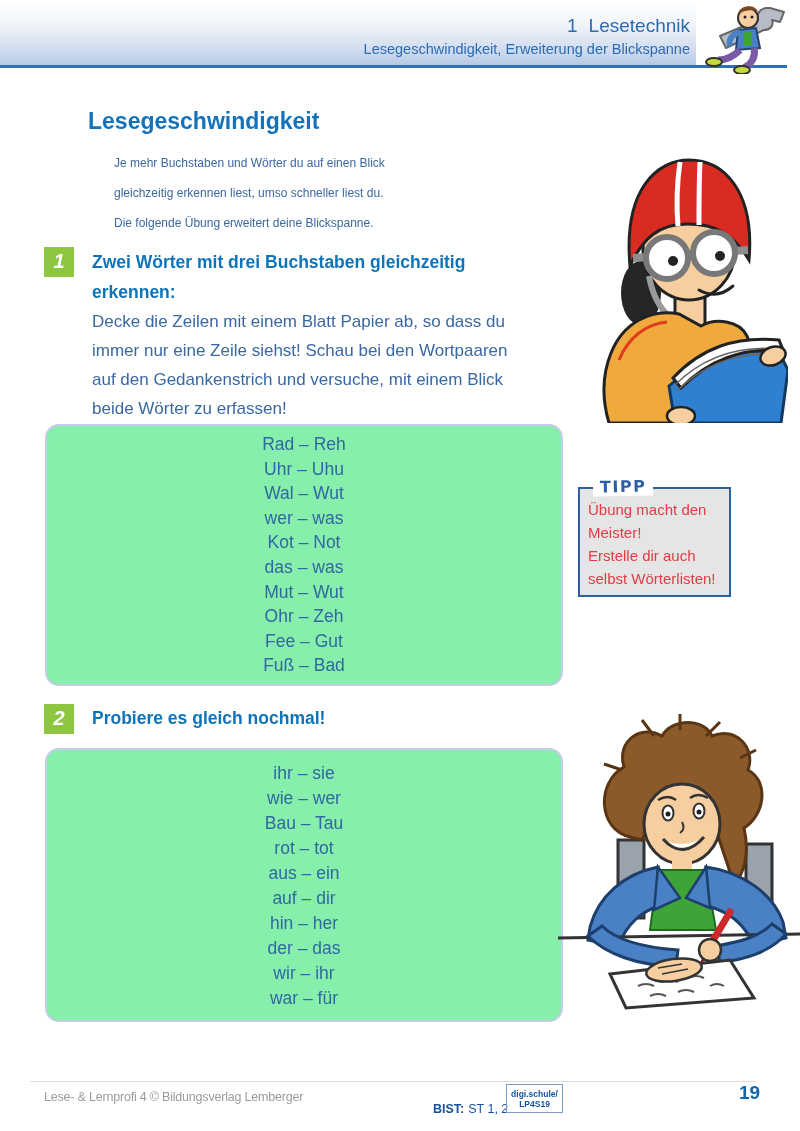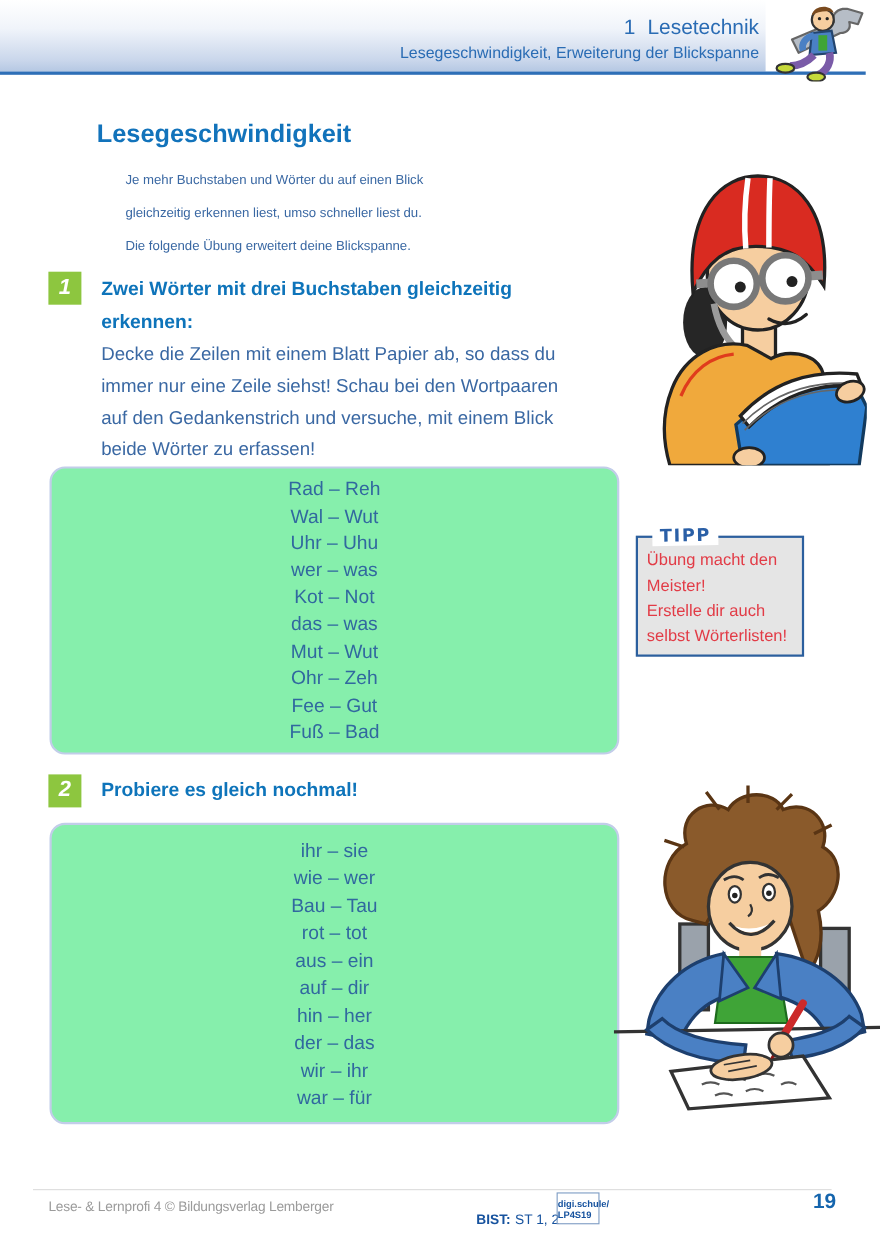--- a/index.html
+++ b/index.html
@@ -45,22 +45,22 @@
   .tip-body { padding:9px 4px 0 8px; color:#e23b46; font-size:15px; line-height:23px; }
 
   .racer  { left:583px; top:138px; width:205px; height:285px; }
   .writer { left:558px; top:712px; width:242px; height:300px; }
 
   
   .footer-line { left:30px; top:1081px; width:726px; height:1px; background:#dcdcdc; }
   .imprint { left:44px; top:1090px; font-size:12.5px; color:#9b9b9b; letter-spacing:-0.2px; }
   .bist { left:433px; top:1091px; font-size:12.5px; color:#16529e;margin-top:11px; }
   .bist .lbl { font-weight:bold; margin-right:4px; }
-  .digibox { left:506px; top:1084px; width:39px; height:29px; border:1.5px solid #7d9cc3;
-             color:#16529e; font-size:8.5px; font-weight:bold; 
+  .digibox { left:506px; top:1084px; width:57px; height:29px; border:1.5px solid #7d9cc3;
+             color:#16529e; font-size:8.5px; font-weight:bold; text-align:center;
              line-height:10px; padding-top:4px; }
   .pagenum { left:739px; top:1082px; font-size:19px; font-weight:bold; color:#1565ad; }
 </style>
 </head>
 <body>
 
 <div class="abs band"></div>
 <div class="abs band-line"></div>
 
 <div class="abs hdr-chapter">
@@ -100,22 +100,22 @@
 
 <div class="abs ex1-body">
   <div>Decke die Zeilen mit einem Blatt Papier ab, so dass du</div>
   <div>immer nur eine Zeile siehst! Schau bei den Wortpaaren</div>
   <div>auf den Gedankenstrich und versuche, mit einem Blick</div>
   <div>beide Wörter zu erfassen!</div>
 </div>
 
 <div id="box1" class="abs wordbox">
   <div class="wline">Rad – Reh</div>
+  <div class="wline">Uhr – Uhu</div>
   <div class="wline">Wal – Wut</div>
-  <div class="wline">Uhr – Uhu</div>
   <div class="wline">wer – was</div>
   <div class="wline">Kot – Not</div>
   <div class="wline">das – was</div>
   <div class="wline">Mut – Wut</div>
   <div class="wline">Ohr – Zeh</div>
   <div class="wline">Fee – Gut</div>
   <div class="wline">Fuß – Bad</div>
 </div>
 
 <svg class="abs racer" viewBox="0 0 205 285" aria-hidden="true">

